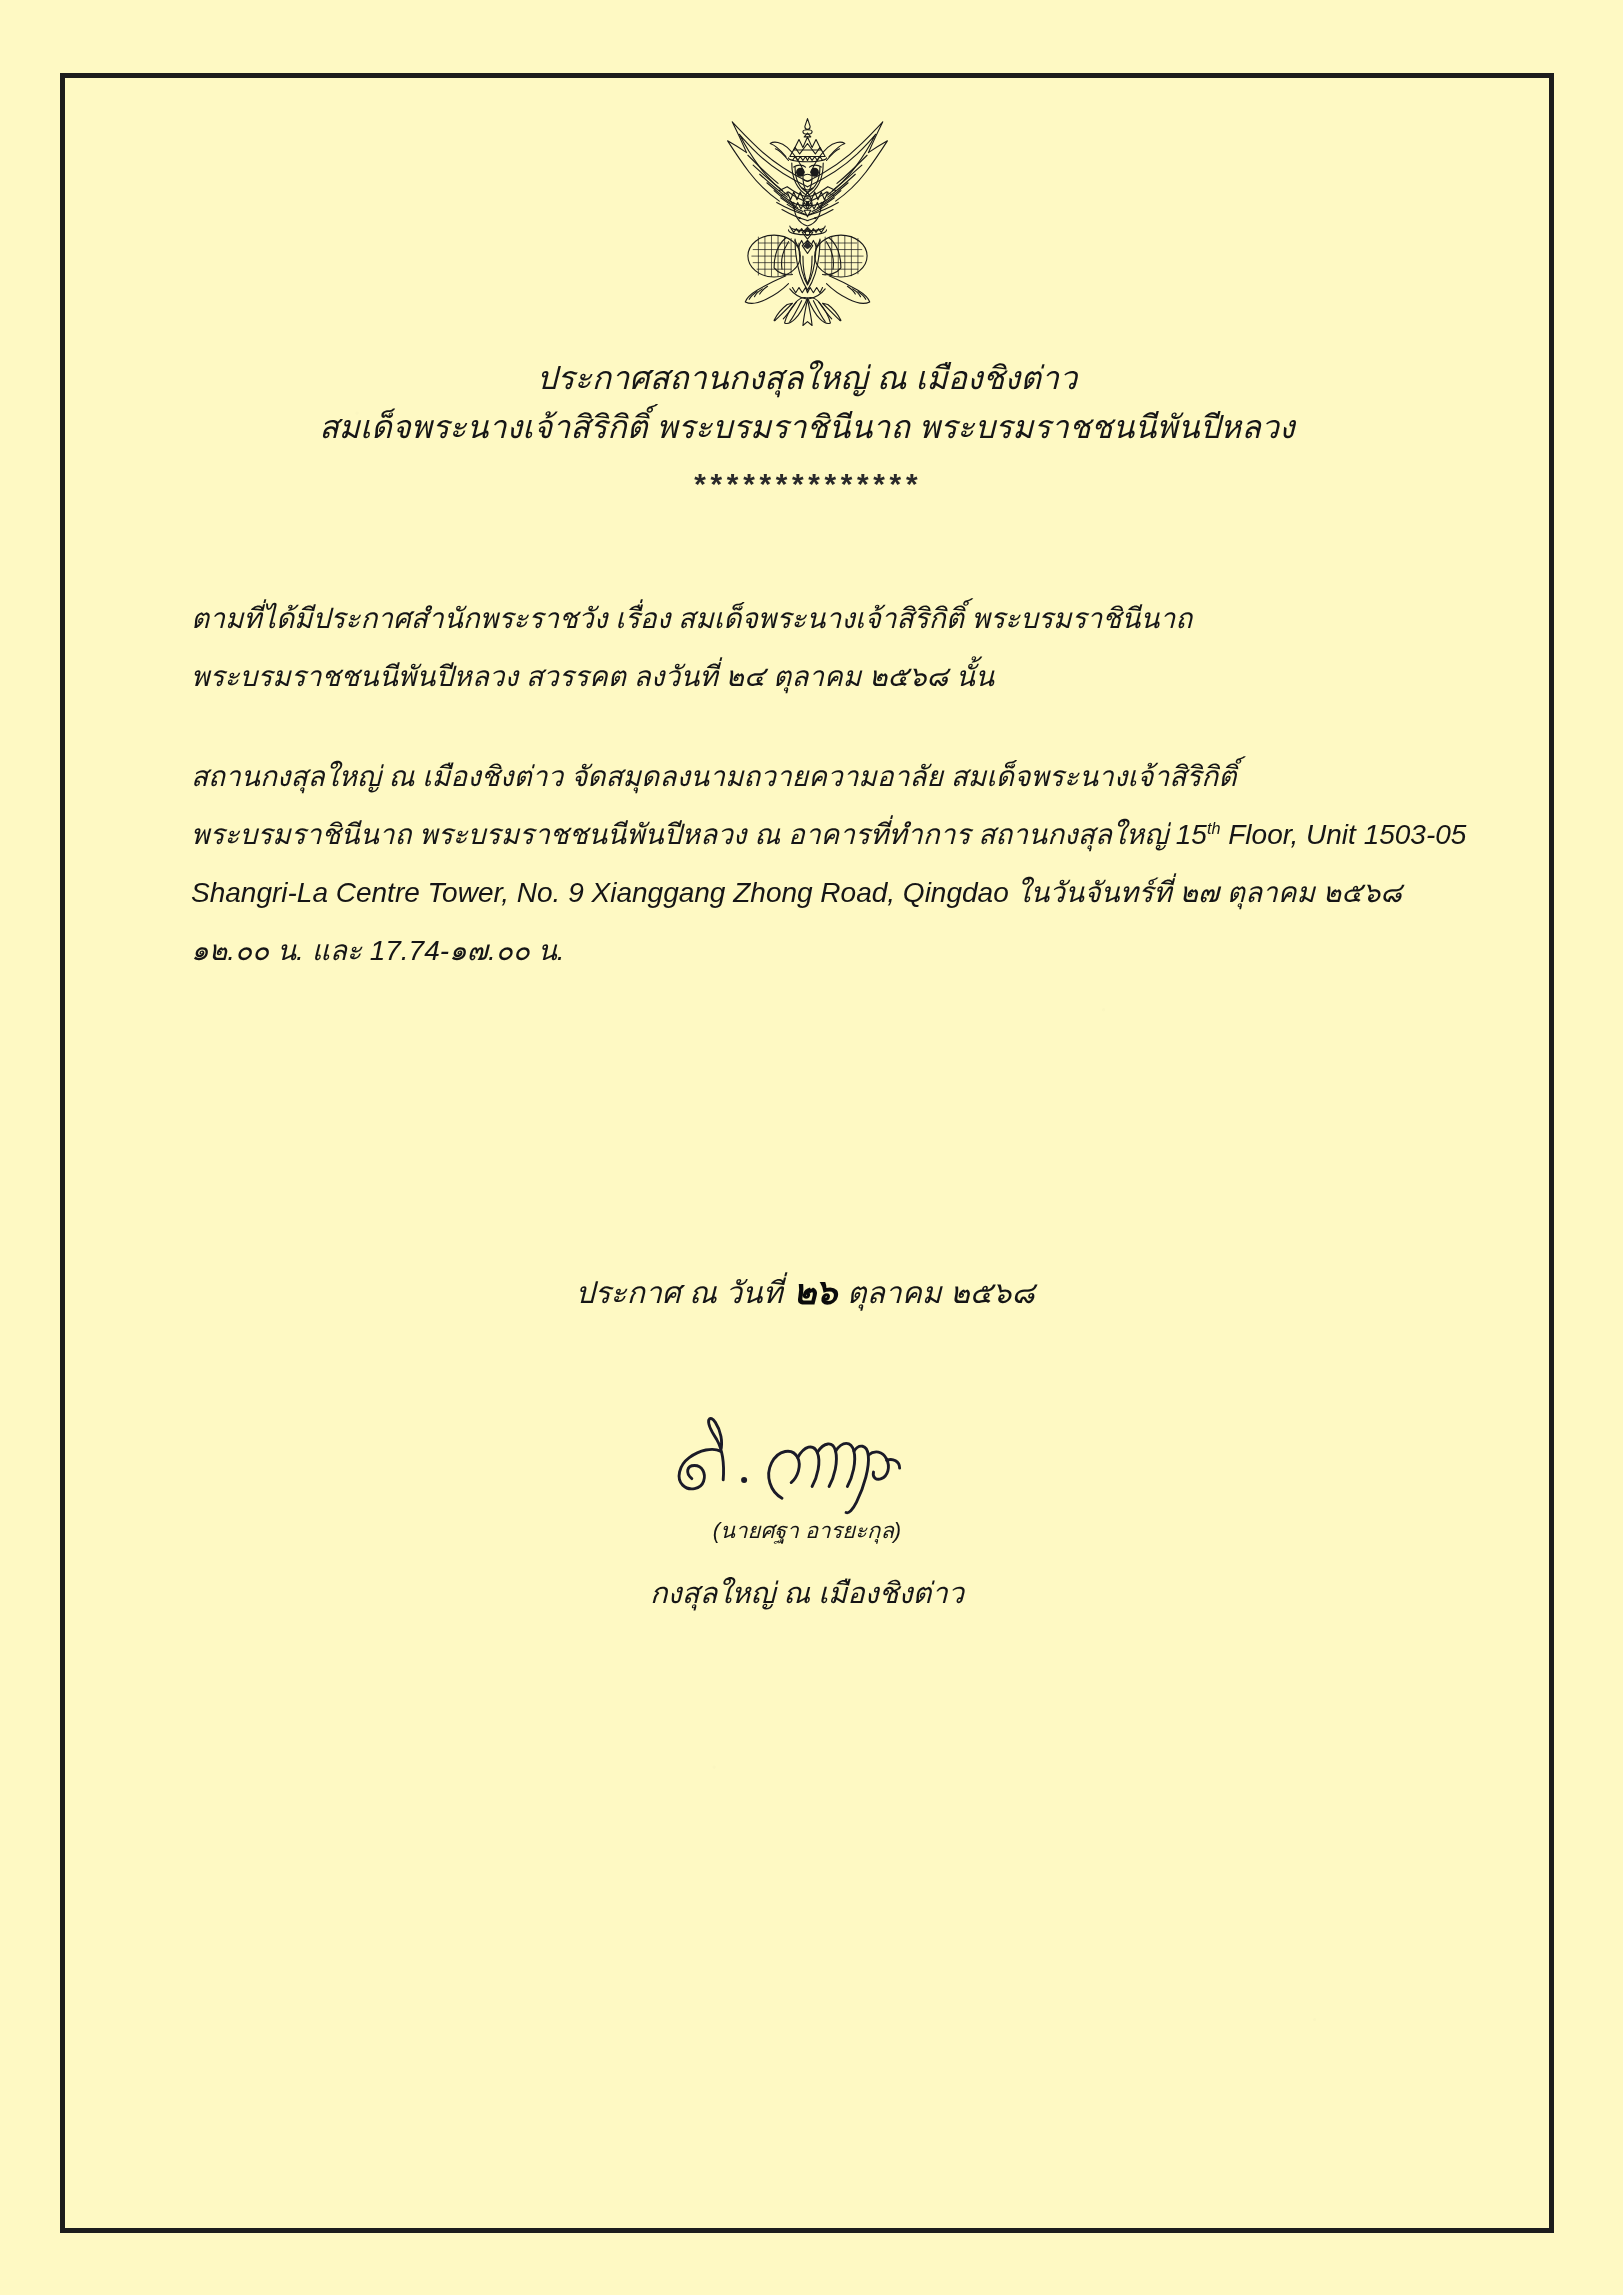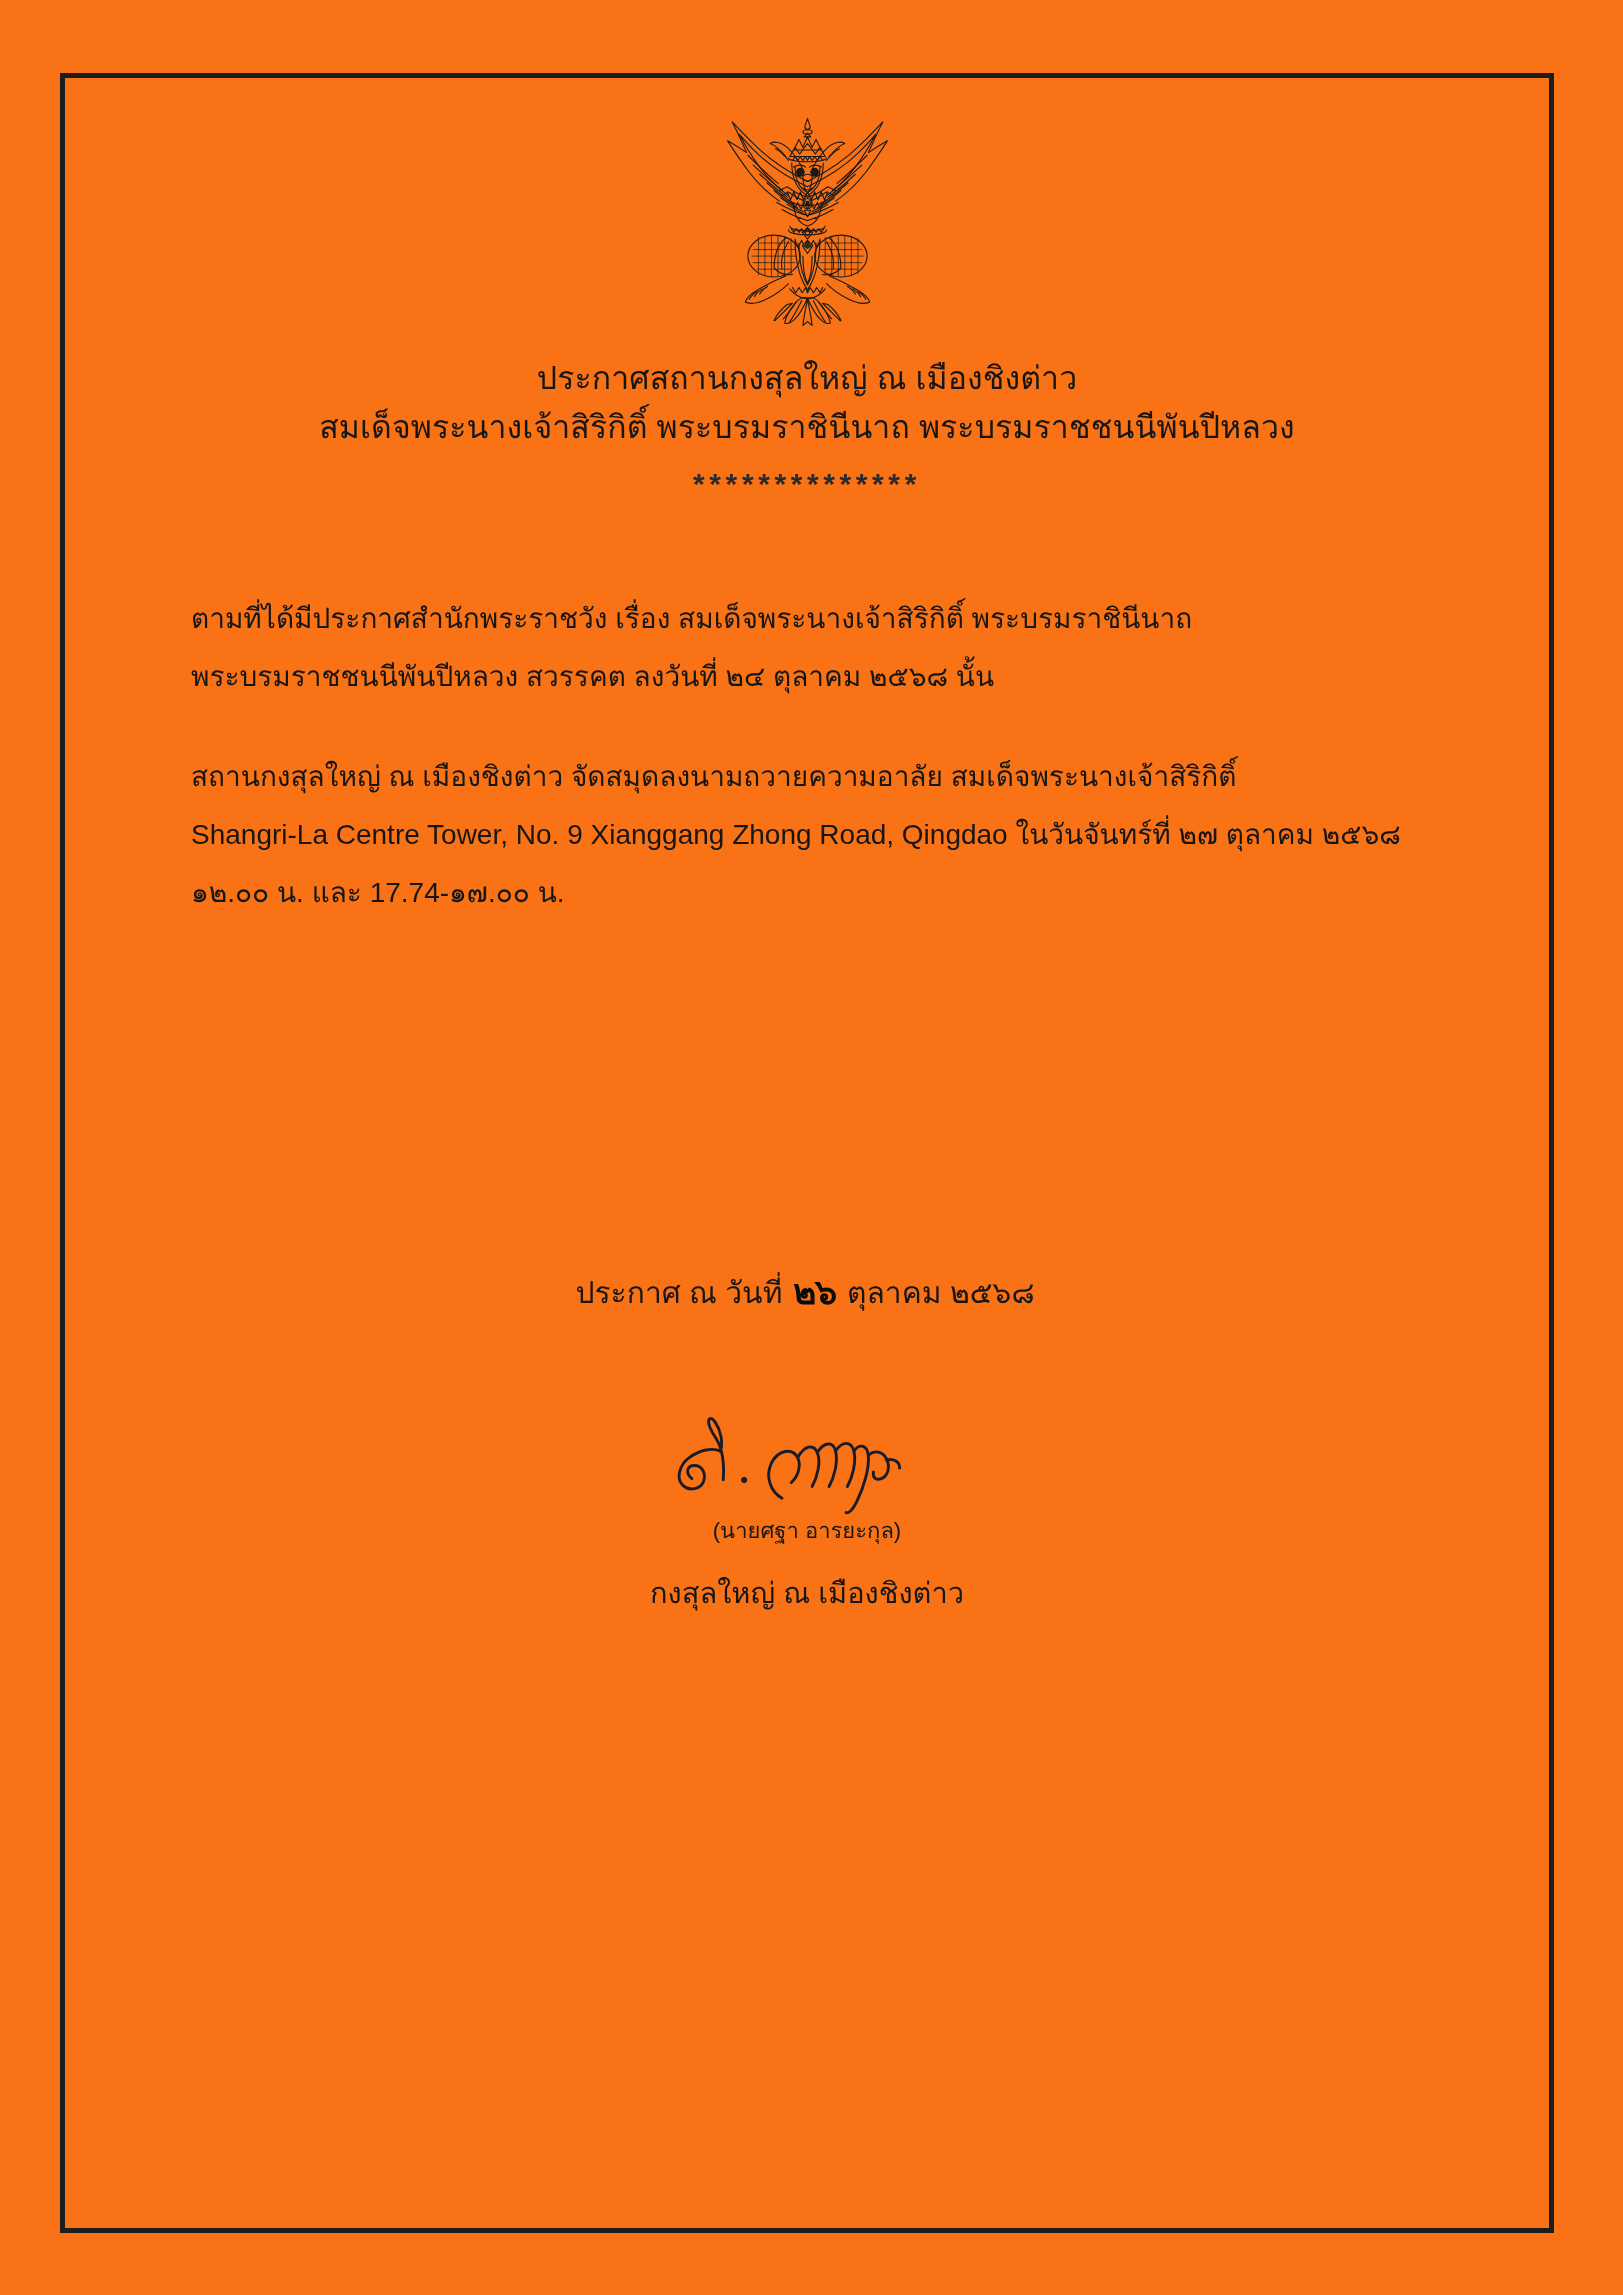--- a/index.html
+++ b/index.html
@@ -14,21 +14,22 @@
     position: relative;
     font-family: "Liberation Sans", "DejaVu Sans", sans-serif;
     color: #121212;
     overflow: hidden;
   }
 
   
   .page {
     position: absolute;
     inset: 0;
-    background: #f97316;
+    background: #fef9c3;
+    font-style: italic;
   }
   .paper-noise {
     position: absolute;
     inset: 0;
     pointer-events: none;
     background:
       radial-gradient(circle at 22% 18%, rgba(0,0,0,0.012) 0 1.3px, rgba(0,0,0,0) 2px),
       radial-gradient(circle at 68% 44%, rgba(0,0,0,0.012) 0 1.3px, rgba(0,0,0,0) 2px),
       radial-gradient(circle at 44% 77%, rgba(0,0,0,0.010) 0 1.3px, rgba(0,0,0,0) 2px),
       radial-gradient(circle at 81% 88%, rgba(0,0,0,0.010) 0 1.3px, rgba(0,0,0,0) 2px);
@@ -326,20 +327,21 @@
 
     <div class="body-block">
 
       <p class="para">
         <span class="bodyline">ตามที่ได้มีประกาศสำนักพระราชวัง เรื่อง สมเด็จพระนางเจ้าสิริกิติ์ พระบรมราชินีนาถ</span>
         <span class="bodyline">พระบรมราชชนนีพันปีหลวง สวรรคต ลงวันที่ ๒๔ ตุลาคม ๒๕๖๘ นั้น</span>
       </p>
 
       <p class="para">
         <span class="bodyline">สถานกงสุลใหญ่ ณ เมืองชิงต่าว จัดสมุดลงนามถวายความอาลัย สมเด็จพระนางเจ้าสิริกิติ์</span>
+        <span class="bodyline"><span>พระบรมราชินีนาถ พระบรมราชชนนีพันปีหลวง ณ อาคารที่ทำการ สถานกงสุลใหญ่ 15</span><sup class="ord">th</sup><span> </span><span>Floor, Unit 1503-05</span></span>
         <span class="bodyline">Shangri-La Centre Tower, No. 9 Xianggang Zhong Road, Qingdao ในวันจันทร์ที่ ๒๗ ตุลาคม ๒๕๖๘</span>
         <span class="bodyline">๑๒.๐๐ น. และ 17.74-๑๗.๐๐ น.</span>
       </p>
     </div>
 
     <div class="date-line">
       <span>ประกาศ ณ วันที่</span>
       <span class="handwritten-num">๒๖</span>
       <span>ตุลาคม ๒๕๖๘</span>
     </div>

